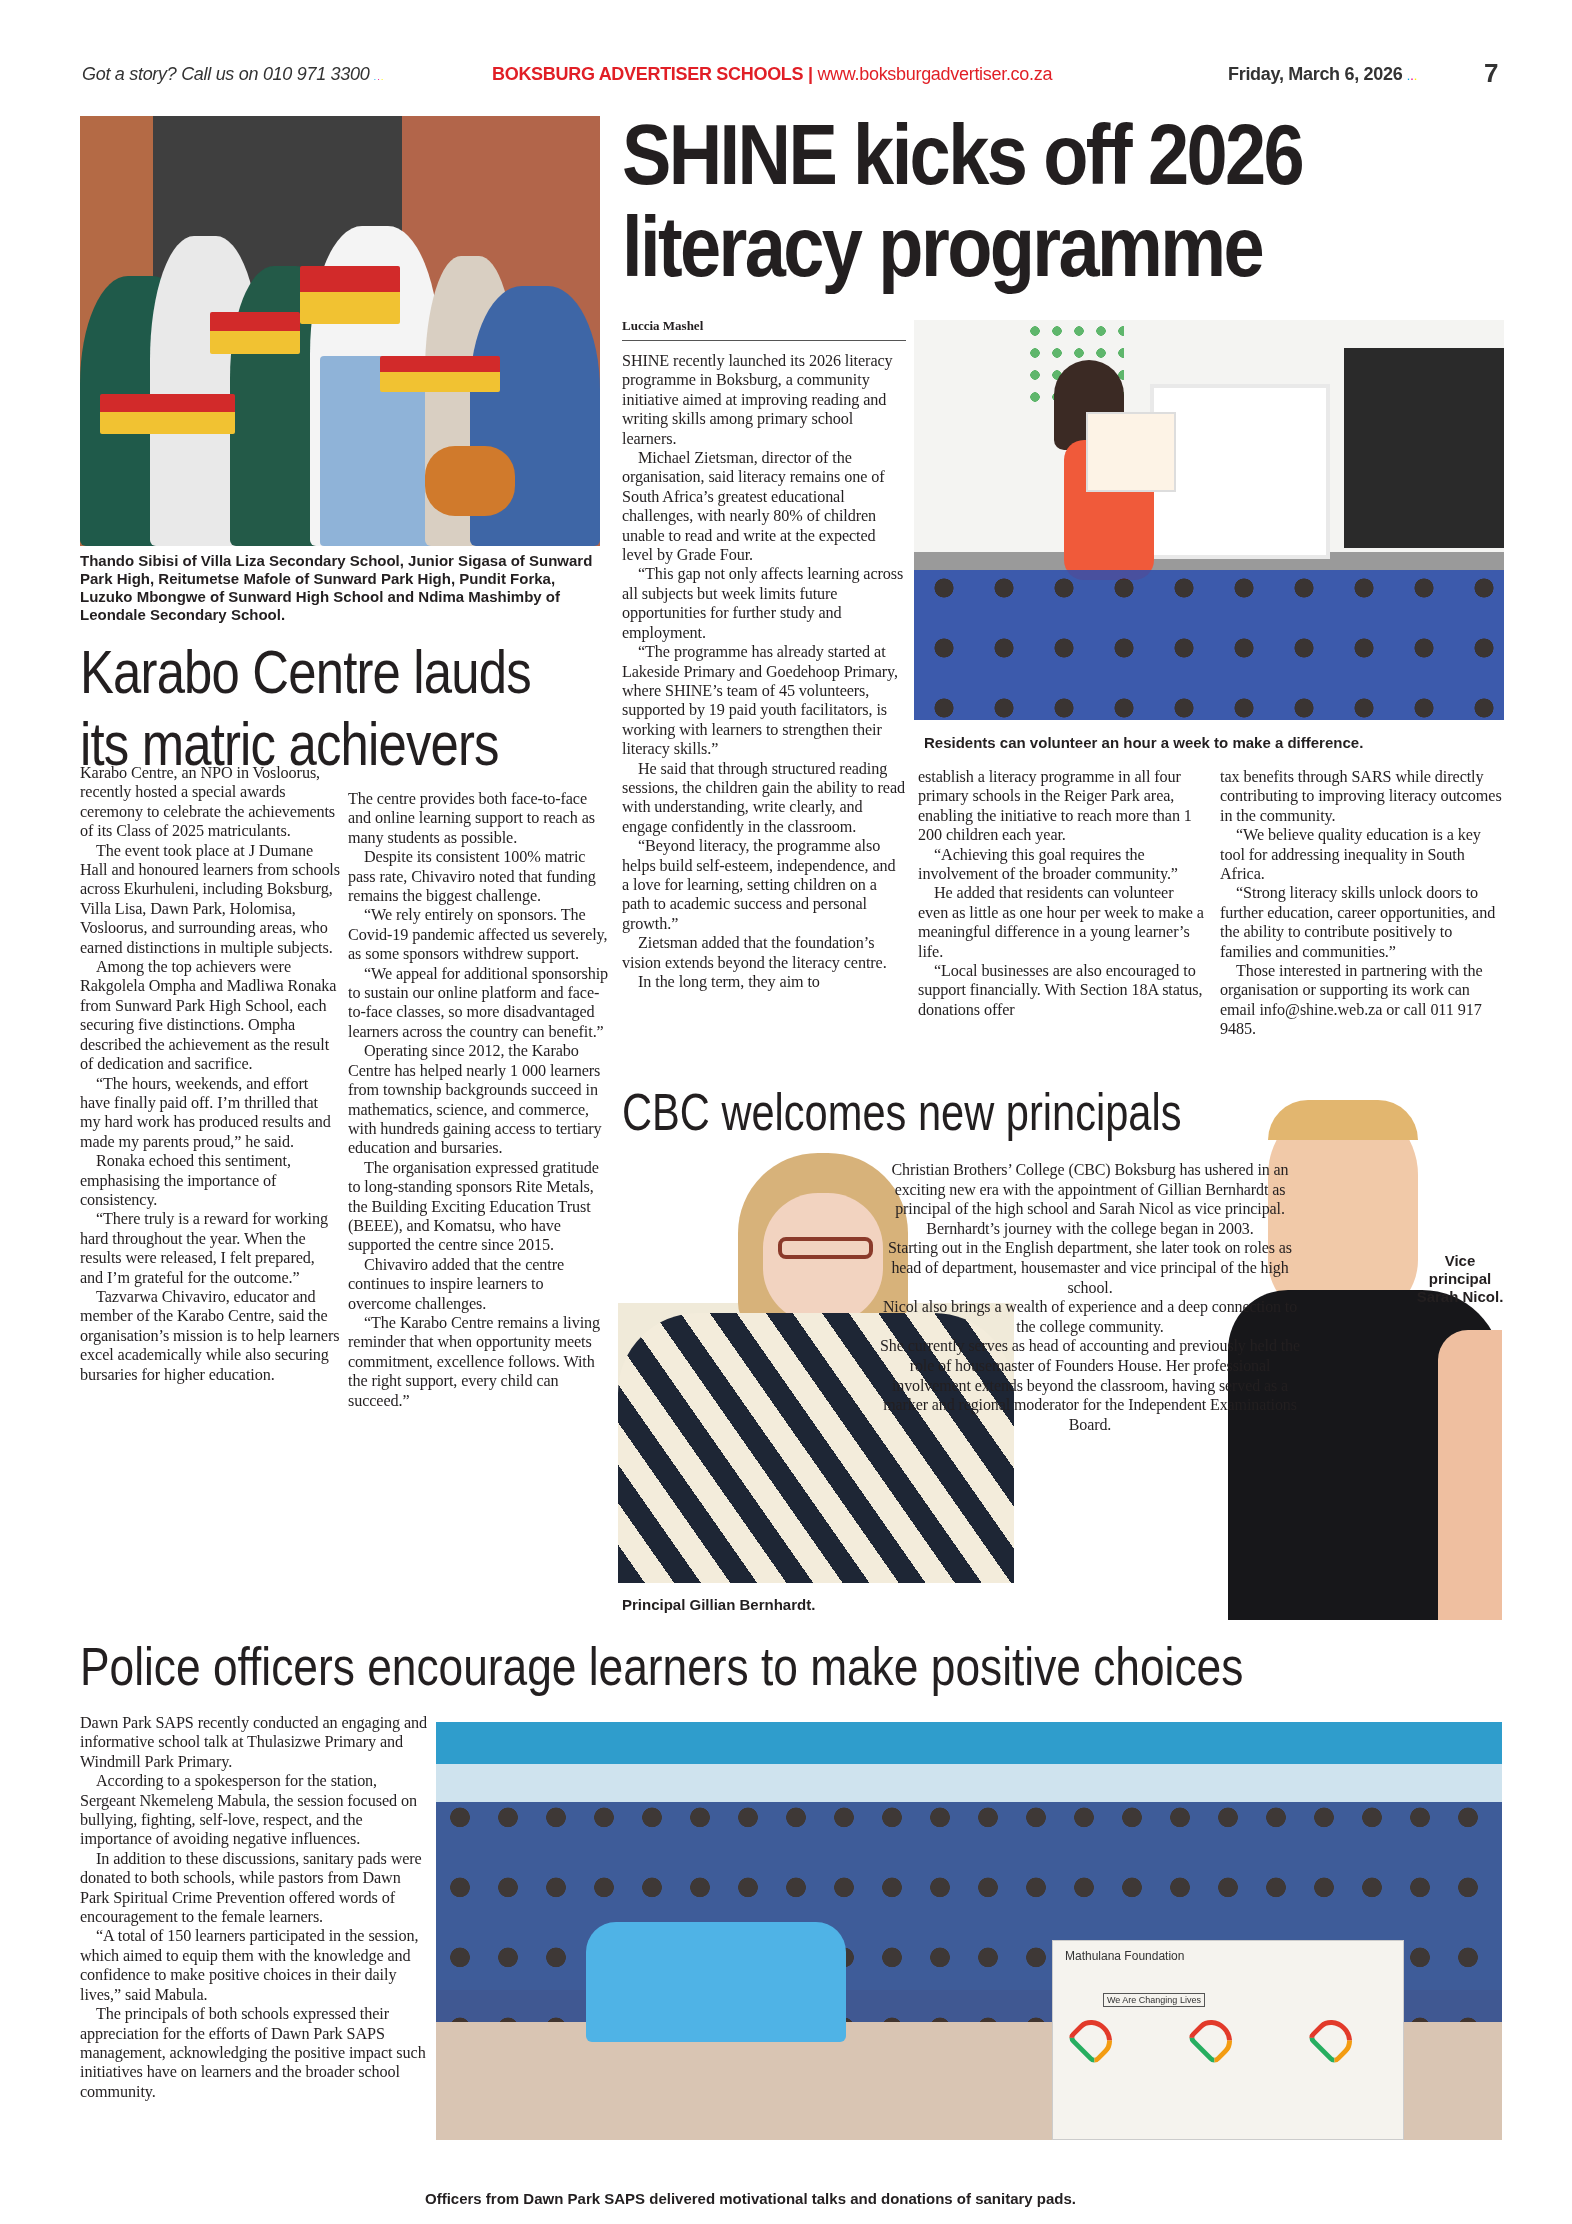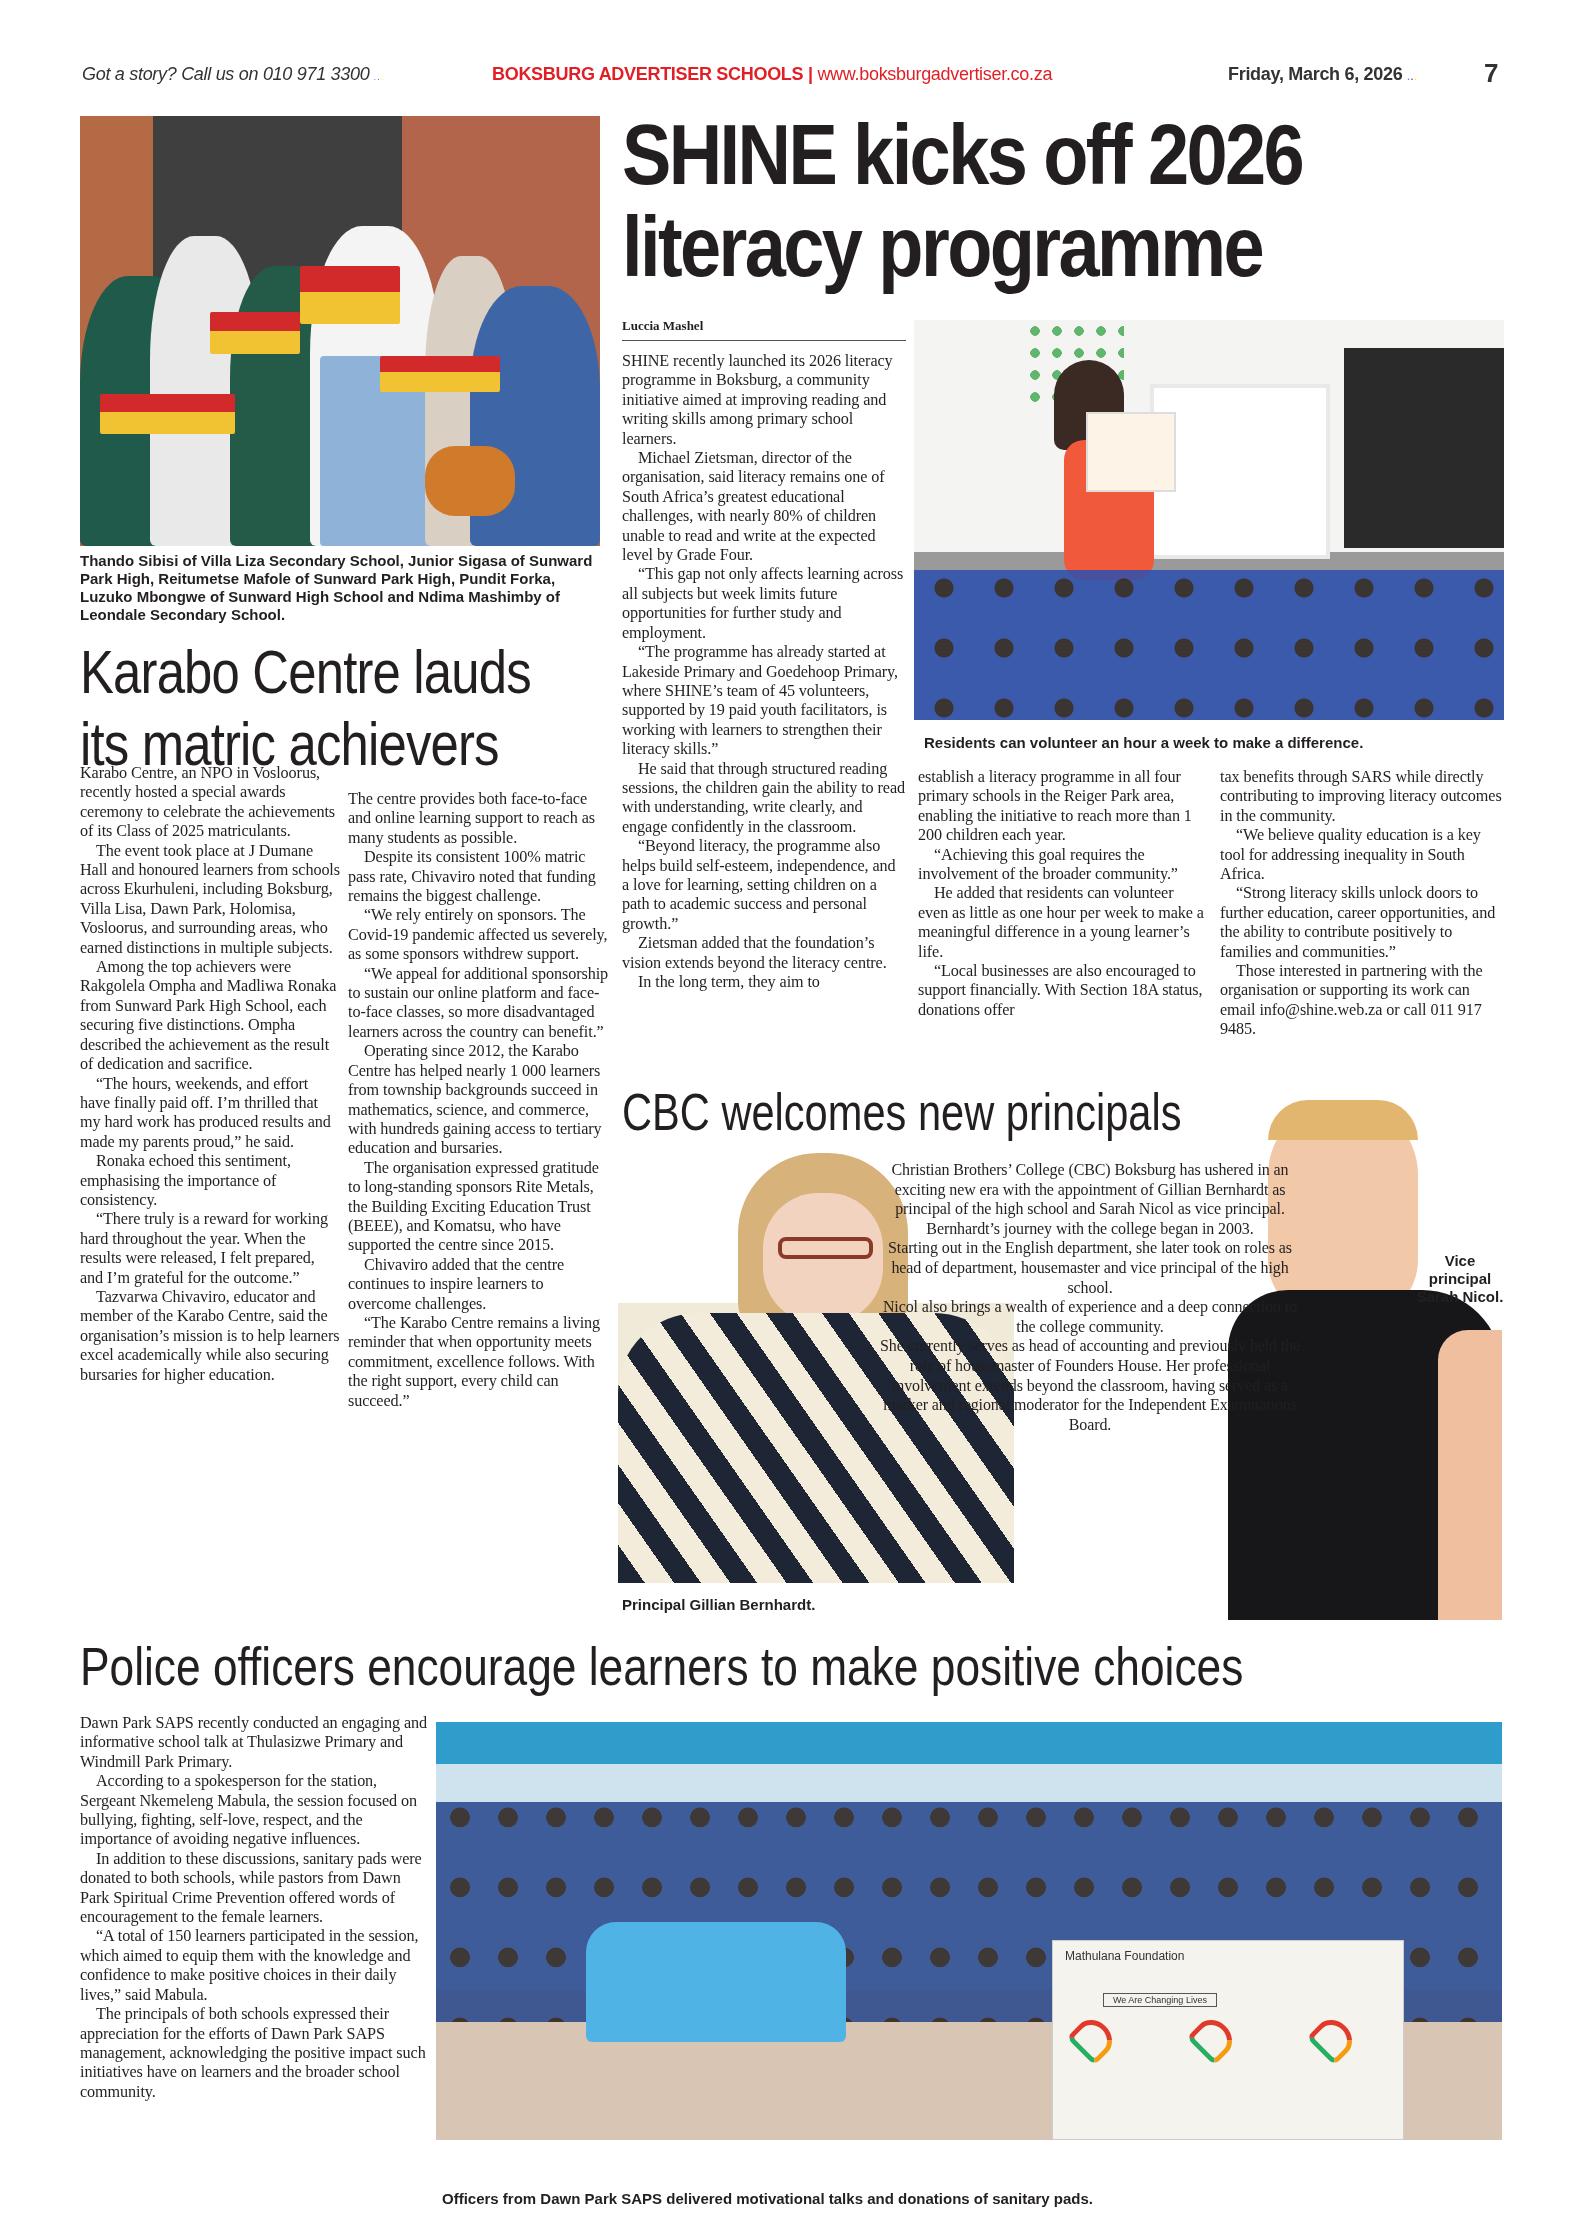--- a/index.html
+++ b/index.html
@@ -53,21 +53,21 @@
 
   .byline { left: 622px; top: 318px; font-family: "Liberation Serif", serif; font-weight: bold; font-size: 13px; }
   .byline-rule { left: 622px; top: 340px; width: 284px; height: 1px; background: #555; }
 
   
   .cap { font-family: "Liberation Sans", sans-serif; font-weight: bold; font-size: 15px; line-height: 18px; color: #231f20; }
   .cap-awards { left: 80px; top: 552px; width: 530px; }
   .cap-reading { left: 924px; top: 734px; width: 580px; }
   .cap-cbc-left { left: 622px; top: 1596px; }
   .cap-cbc-right { left: 1414px; top: 1252px; width: 92px; text-align: center; }
-  .cap-police { left: 442px; top: 2190px; font-size: 15px; }
+  .cap-police { left: 425px; top: 2190px; font-size: 15px; }
 
   
   .col { font-family: "Liberation Serif", serif; font-size: 16.2px; line-height: 19.4px; color: #231f20; letter-spacing: -0.1px; }
   .col p { text-indent: 0; }
   .col p + p { text-indent: 16px; }
   .col-k1 { left: 80px; top: 764px; width: 260px; }
   .col-k2 { left: 348px; top: 790px; width: 262px; }
   .col-s1 { left: 622px; top: 352px; width: 284px; }
   .col-s2 { left: 918px; top: 768px; width: 286px; }
   .col-s3 { left: 1220px; top: 768px; width: 286px; }
@@ -202,19 +202,19 @@
   <p>According to a spokesperson for the station, Sergeant Nkemeleng Mabula, the session focused on bullying, fighting, self-love, respect, and the importance of avoiding negative influences.</p>
   <p>In addition to these discussions, sanitary pads were donated to both schools, while pastors from Dawn Park Spiritual Crime Prevention offered words of encouragement to the female learners.</p>
   <p>“A total of 150 learners participated in the session, which aimed to equip them with the knowledge and confidence to make positive choices in their daily lives,” said Mabula.</p>
   <p>The principals of both schools expressed their appreciation for the efforts of Dawn Park SAPS management, acknowledging the positive impact such initiatives have on learners and the broader school community.</p>
 </div>
 <div class="abs photo photo-police">
   <div style="position:absolute;left:0;top:80px;width:1066px;height:220px;background:radial-gradient(circle at 50% 22%,#2b211d 16%,transparent 17%) 0 0/48px 70px,linear-gradient(180deg,#2b4a8e 0,#2b4a8e 100%);opacity:.88;"></div>
   <div style="position:absolute;left:150px;top:200px;width:260px;height:120px;background:#4fb3e6;border-radius:30px 30px 6px 6px;"></div>
   <div style="position:absolute;left:616px;top:218px;width:352px;height:200px;background:#f5f3ee;border:1px solid #ccc;">
     <div style="position:absolute;left:12px;top:8px;font-family:'Liberation Sans',sans-serif;font-size:12px;font-weight:normal;color:#333;">Mathulana Foundation</div>
-    <div style="position:absolute;left:50px;top:52px;font-family:'Liberation Sans',sans-serif;font-size:9px;border:1px solid #555;padding:1px 9px;color:#333;">We Are Changing Lives</div>
+    <div style="position:absolute;left:50px;top:52px;font-family:'Liberation Sans',sans-serif;font-size:9px;border:1px solid #555;padding:1px 3px;color:#333;">We Are Changing Lives</div>
     <div style="position:absolute;left:20px;top:80px;width:40px;height:36px;border:5px solid #e23a2a;border-color:#e23a2a #f39c12 #27ae60 #e23a2a;border-radius:50% 50% 8px 8px;transform:rotate(45deg);"></div>
     <div style="position:absolute;left:140px;top:80px;width:40px;height:36px;border:5px solid #e23a2a;border-color:#e23a2a #f39c12 #27ae60 #e23a2a;border-radius:50% 50% 8px 8px;transform:rotate(45deg);"></div>
     <div style="position:absolute;left:260px;top:80px;width:40px;height:36px;border:5px solid #e23a2a;border-color:#e23a2a #f39c12 #27ae60 #e23a2a;border-radius:50% 50% 8px 8px;transform:rotate(45deg);"></div>
   </div>
 </div>
 <div class="abs cap cap-police">Officers from Dawn Park SAPS delivered motivational talks and donations of sanitary pads.</div>
 
 </body></html>

